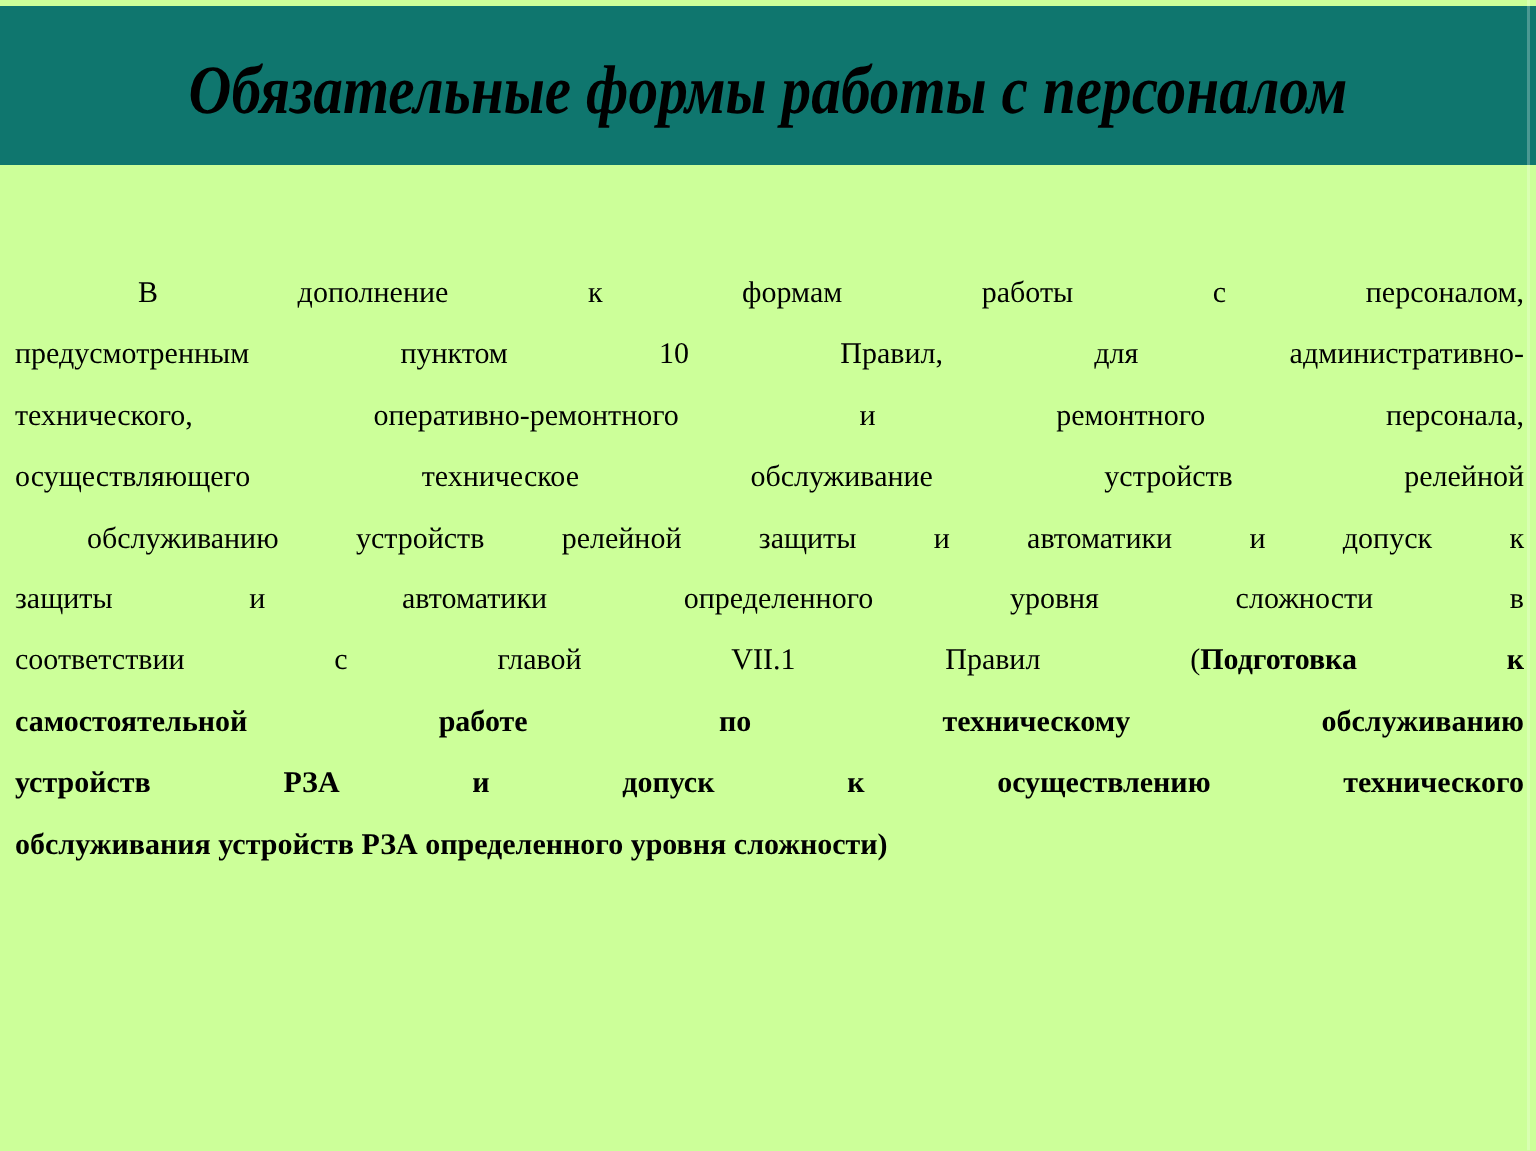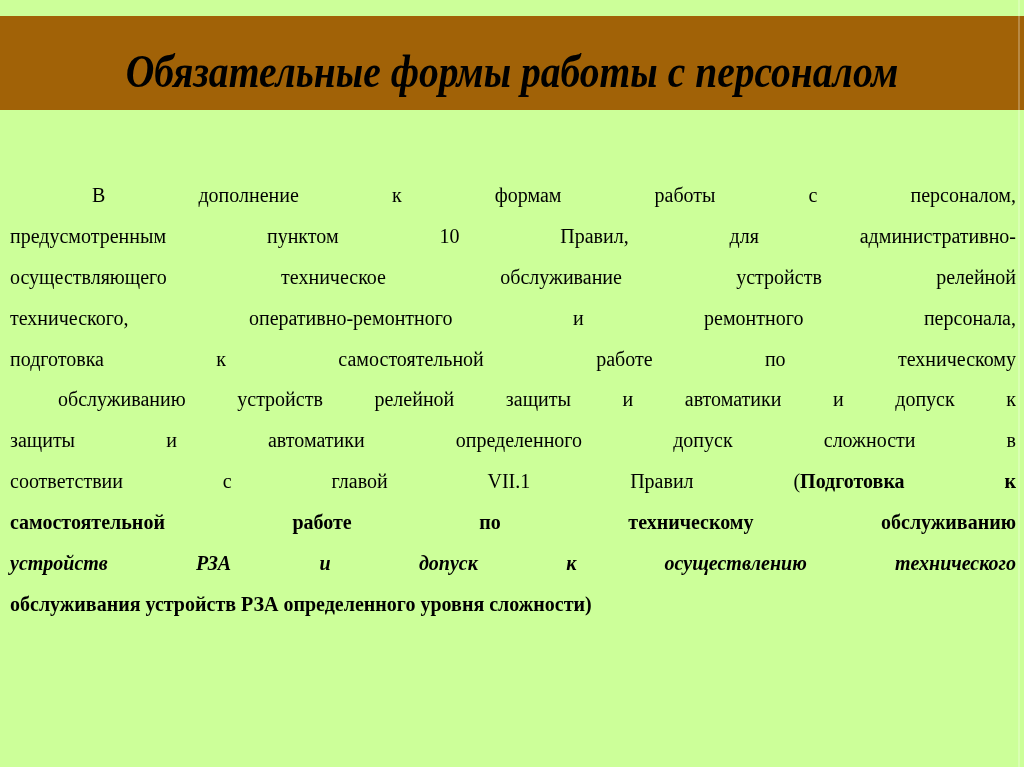--- a/index.html
+++ b/index.html
@@ -4,22 +4,22 @@
   <style>
     html, body { margin: 0; padding: 0; }
     body {
       width: 1024px; height: 767px; overflow: hidden;
       background: #ccff99;
       font-family: "Liberation Serif", "DejaVu Serif", serif;
       color: #000;
       position: relative;
     }
     .header {
-      position: absolute; left: 0; top: 16px; width: 1024px; height: 110px;
-      background: #a16207;
+      position: absolute; left: 0; top: 4px; width: 1024px; height: 110px;
+      background: #0f766e;
     }
     .title {
       position: absolute; left: 0; top: 26px; width: 1024px;
       text-align: center;
       font-size: 46px; font-weight: bold; font-style: italic;
       line-height: 60px;
       white-space: nowrap;
       transform: scaleX(0.86);
       transform-origin: 512px 0;
     }
@@ -49,22 +49,21 @@
 <div class="header">
   <div class="title">Обязательные формы работы с персоналом</div>
 </div>
 
 <div class="slide-body"></div>
 <div class="right-edge"></div>
 
 <div class="paragraph">
   <span class="line indent" style="white-space: normal;">В дополнение к формам работы с персоналом,</span>
   <span class="line" style="white-space: normal; font-family: Liberation Serif, serif;">предусмотренным пунктом 10 Правил, для административно-</span>
+  <span class="line" style="white-space: normal;">технического, оперативно-ремонтного и ремонтного персонала,</span>
   <span class="line" style="white-space: normal;">осуществляющего техническое обслуживание устройств релейной</span>
-  <span class="line" style="white-space: normal;">технического, оперативно-ремонтного и ремонтного персонала,</span>
-  <span class="line" style="white-space: normal;">подготовка к самостоятельной работе по техническому</span>
   <span class="line" style="white-space: normal; margin-left: 48px;">обслуживанию устройств релейной защиты и автоматики и допуск к</span>
-  <span class="line" style="white-space: normal;">защиты и автоматики определенного допуск сложности в</span>
+  <span class="line" style="white-space: normal;">защиты и автоматики определенного уровня сложности в</span>
   <span class="line" style="white-space: normal;"><span>соответствии с главой VII.1 Правил (</span><span class="b">Подготовка к</span></span>
   <span class="line b" style="white-space: normal;">самостоятельной работе по техническому обслуживанию</span>
-  <span class="line b" style="white-space: normal; font-style: italic;">устройств РЗА и допуск к осуществлению технического</span>
+  <span class="line b" style="white-space: normal;">устройств РЗА и допуск к осуществлению технического</span>
   <span class="line b last" style="white-space: normal;">обслуживания устройств РЗА определенного уровня сложности)</span>
 </div>
 
 </body></html>

